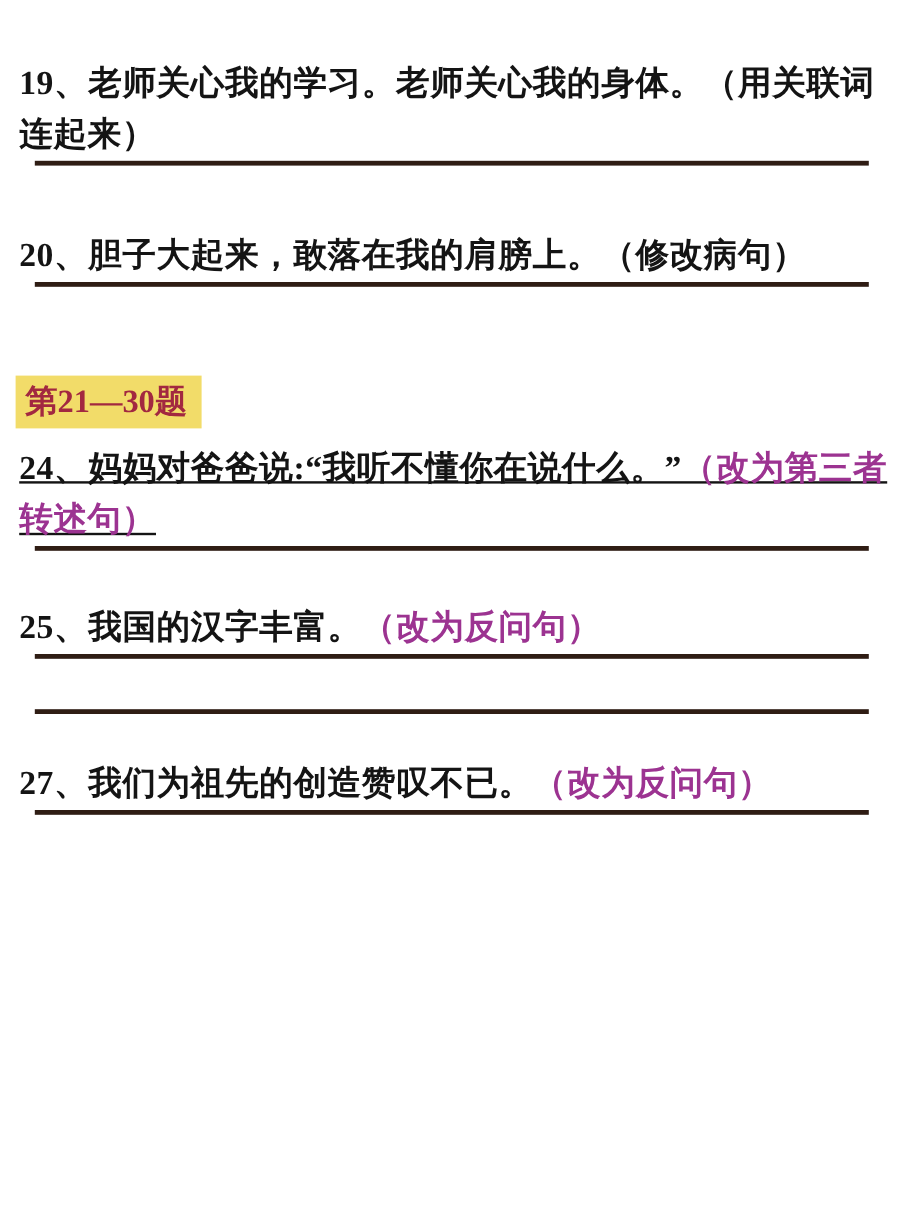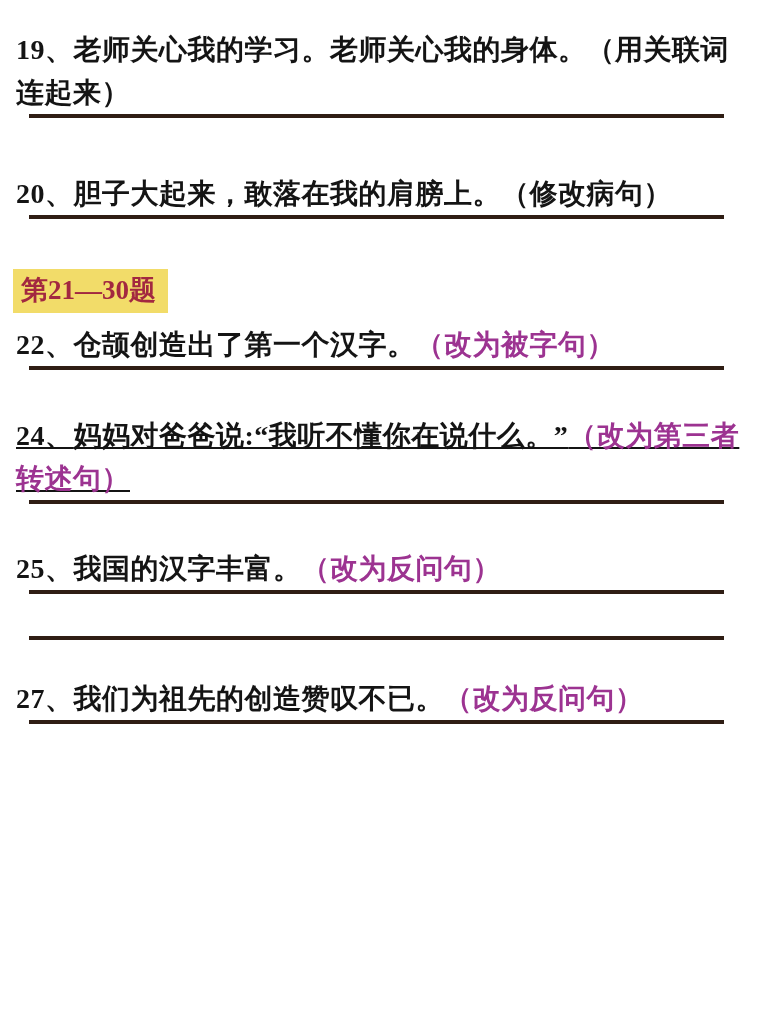--- a/index.html
+++ b/index.html
@@ -16,32 +16,32 @@
     font-family:"Liberation Serif","DejaVu Serif",serif;
     color:var(--body-text);
     font-weight:700;
   }
   .sheet{width:768px;height:1024px;position:relative;}
   .item{padding:12px 20px 30px 16px;}
   .item p{margin:0;font-size:28px;line-height:43px;letter-spacing:0.5px;}
   .ann{color:var(--annotation);}
   .ann.dark{color:inherit;}
   hr.sep{border:none;border-top:4px solid var(--separator);height:0;margin:0 24px 0 13px;}
-  .i19{padding-top:28px;padding-bottom:32px;}
+  .i19{padding-top:28px;padding-bottom:32px;margin-top:20px;}
   .i20{padding-top:22px;padding-bottom:30px;}
   .i21{padding-top:10px;padding-bottom:33px;}
   .i22{padding-top:10px;padding-bottom:32px;}
   .i23{padding-bottom:30px;}
   .i24{padding-bottom:30px;text-decoration:underline;}
   .i25{padding-top:13px;padding-bottom:28px;}
   .i26{padding-top:14px;padding-bottom:25px;}
   .i27{padding-bottom:42px;}
   .section-header{
     display:inline-block;
-    margin:20px 0 0 13px;
+    margin:44px 0 0 13px;
     background:var(--header-bg);
     color:var(--header-text);
     font-size:27px;line-height:32px;
     padding:5px 12px 7px 8px;
     font-weight:700;
   }
   .answer-space{height:0;}
 </style>
 </head>
 <body>
@@ -56,25 +56,20 @@
 
   <section class="item i20">
     <p><span>20、</span><span>胆子大起来，敢落在我的肩膀上。</span><span class="ann dark">（修改病句）</span></p>
     <div class="answer-space"></div>
     <hr class="sep">
   </section>
 
   <div class="section-header">第21—30题</div>
 
 
-  <section class="item i22">
-    <p><span>22、</span><span>仓颉创造出了第一个汉字。</span><span class="ann">（改为被字句）</span></p>
-    <div class="answer-space"></div>
-    <hr class="sep">
-  </section>
 
 
   <section class="item i24">
     <p><span>24、</span><span>妈妈对爸爸说:“我听不懂你在说什么。”</span><span class="ann">（改为第三者转述句）</span></p>
     <div class="answer-space"></div>
     <hr class="sep">
   </section>
 
   <section class="item i25">
     <p><span>25、</span><span>我国的汉字丰富。</span><span class="ann">（改为反问句）</span></p>

